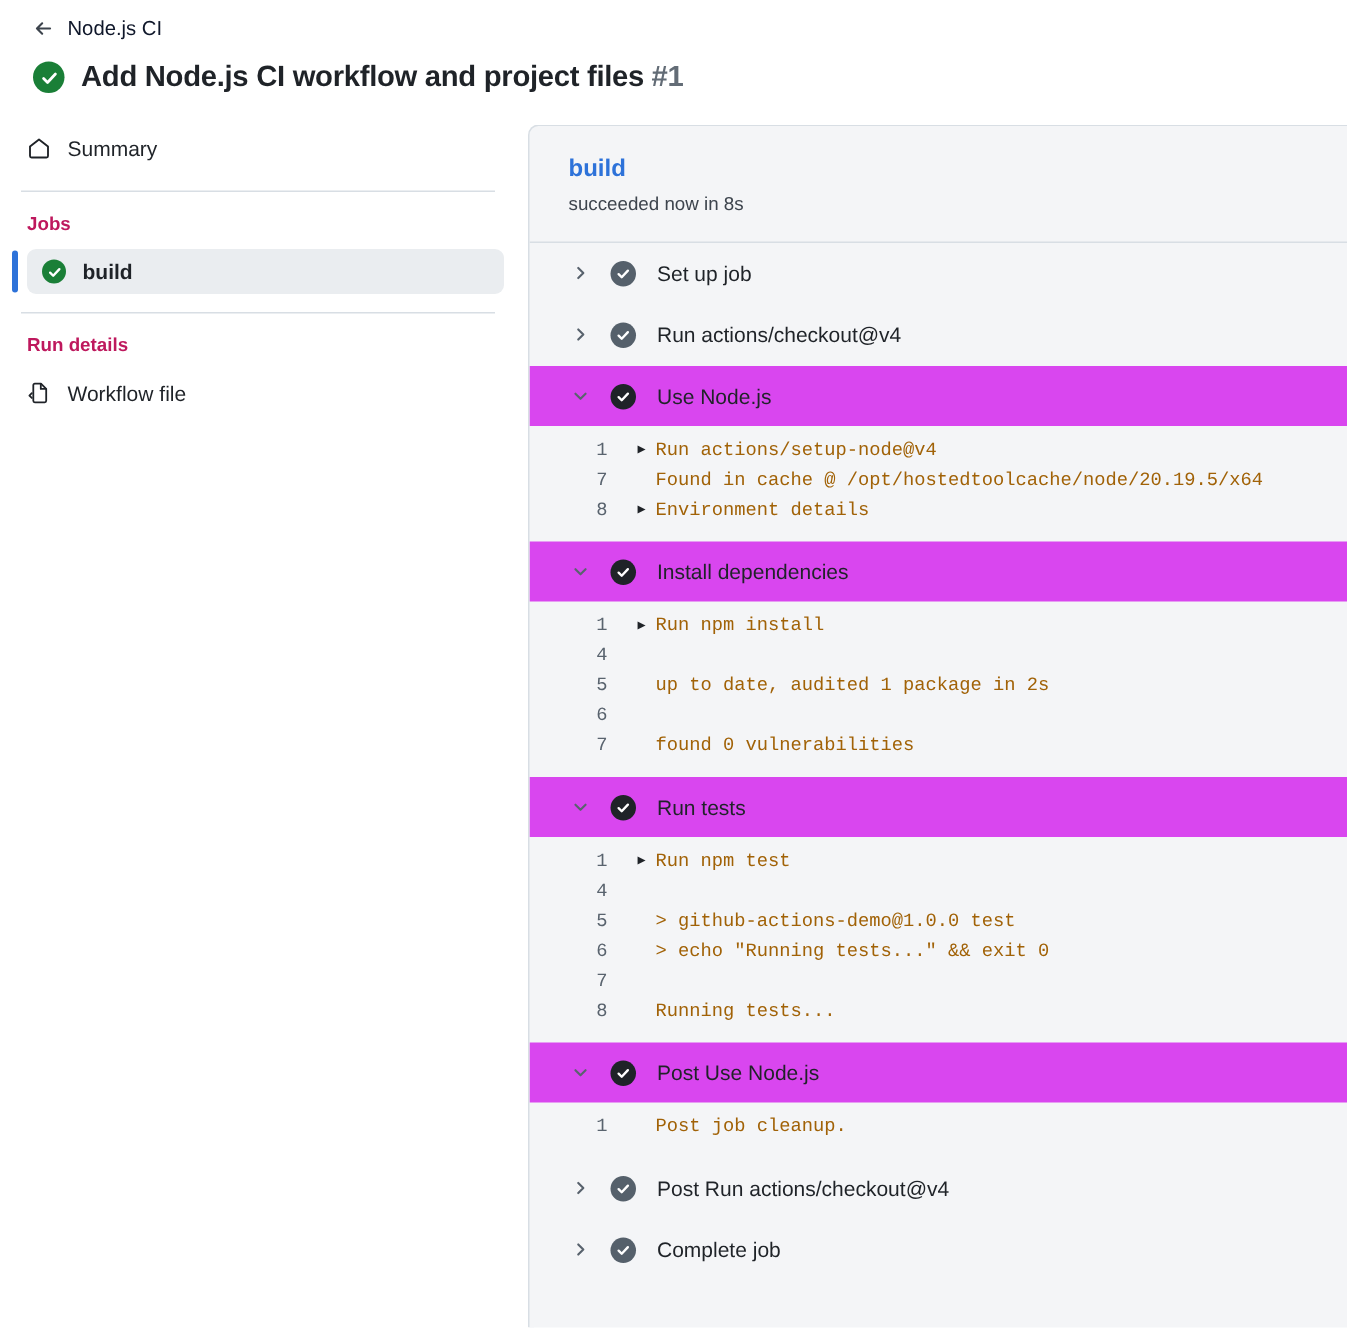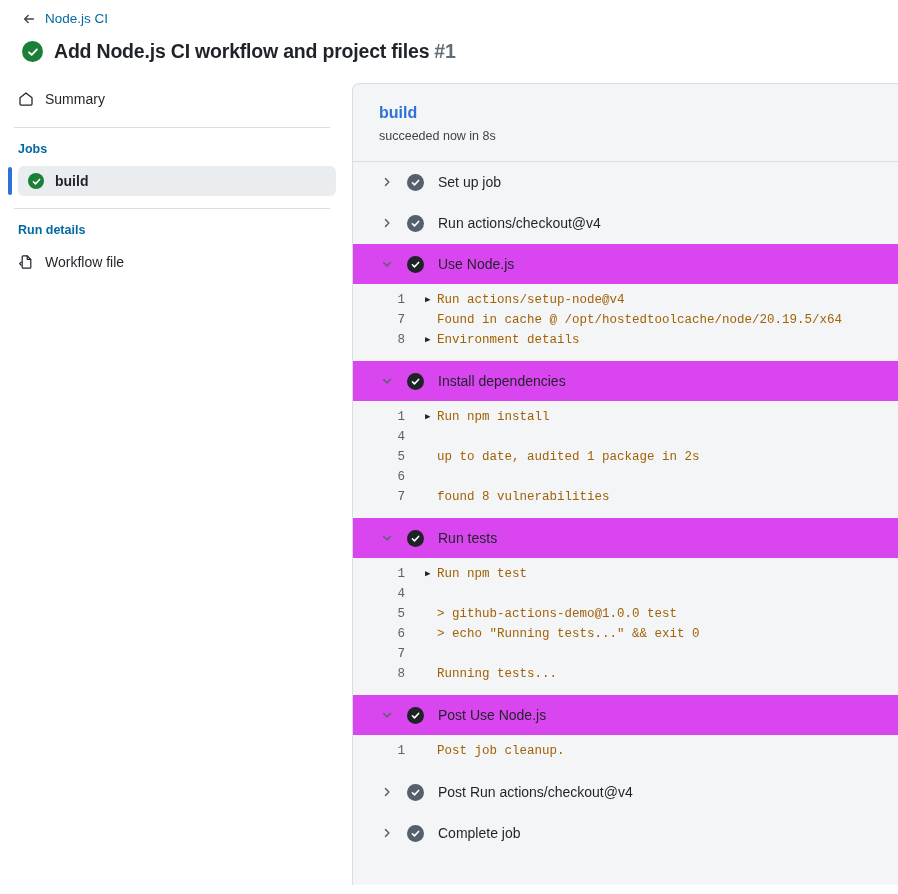--- a/index.html
+++ b/index.html
@@ -15,21 +15,21 @@
 
   
   .page-header {
     padding: 10px 0 0 22px;
   }
   .breadcrumb {
     display: flex;
     align-items: center;
     gap: 9px;
     font-size: 13.5px;
-    color: #0369a1;
+    color: #0f172a;
     line-height: 18px;
     cursor: pointer;
     width: fit-content;
   }
   .back-arrow {
     display: inline-flex;
     width: 14px; height: 14px;
     align-items: center; justify-content: center;
     color: #3d444d;
   }
@@ -95,21 +95,21 @@
     flex: none;
   }
   .divider {
     height: 1px;
     background: #d8dee4;
     margin: 12px 6px 12px 6px;
   }
   .group-label {
     font-size: 12.5px;
     font-weight: bold;
-    color: #0369a1;
+    color: #be185d;
     padding: 0 10px;
     margin-bottom: 8px;
     line-height: 18px;
   }
   .job-item {
     position: relative;
     display: flex;
     align-items: center;
     gap: 11px;
     padding: 7px 10px;
@@ -411,21 +411,21 @@
               <span class="log-text">up to date, audited 1 package in 2s</span>
             </div>
             <div class="log-line">
               <span class="log-num">6</span>
               <span class="log-fold"></span>
               <span class="log-text"></span>
             </div>
             <div class="log-line">
               <span class="log-num">7</span>
               <span class="log-fold"></span>
-              <span class="log-text">found 8 vulnerabilities</span>
+              <span class="log-text">found 0 vulnerabilities</span>
             </div>
           </div>
         </div>
         <div class="step">
           <div class="step-head expanded">
             <span class="chev">
               <svg width="12" height="12" viewBox="0 0 16 16" fill="none" stroke="currentColor" stroke-width="1.9" stroke-linecap="round" stroke-linejoin="round">
                 <path d="M3.5 6L8 10.5 12.5 6"></path>
               </svg>
             </span>

